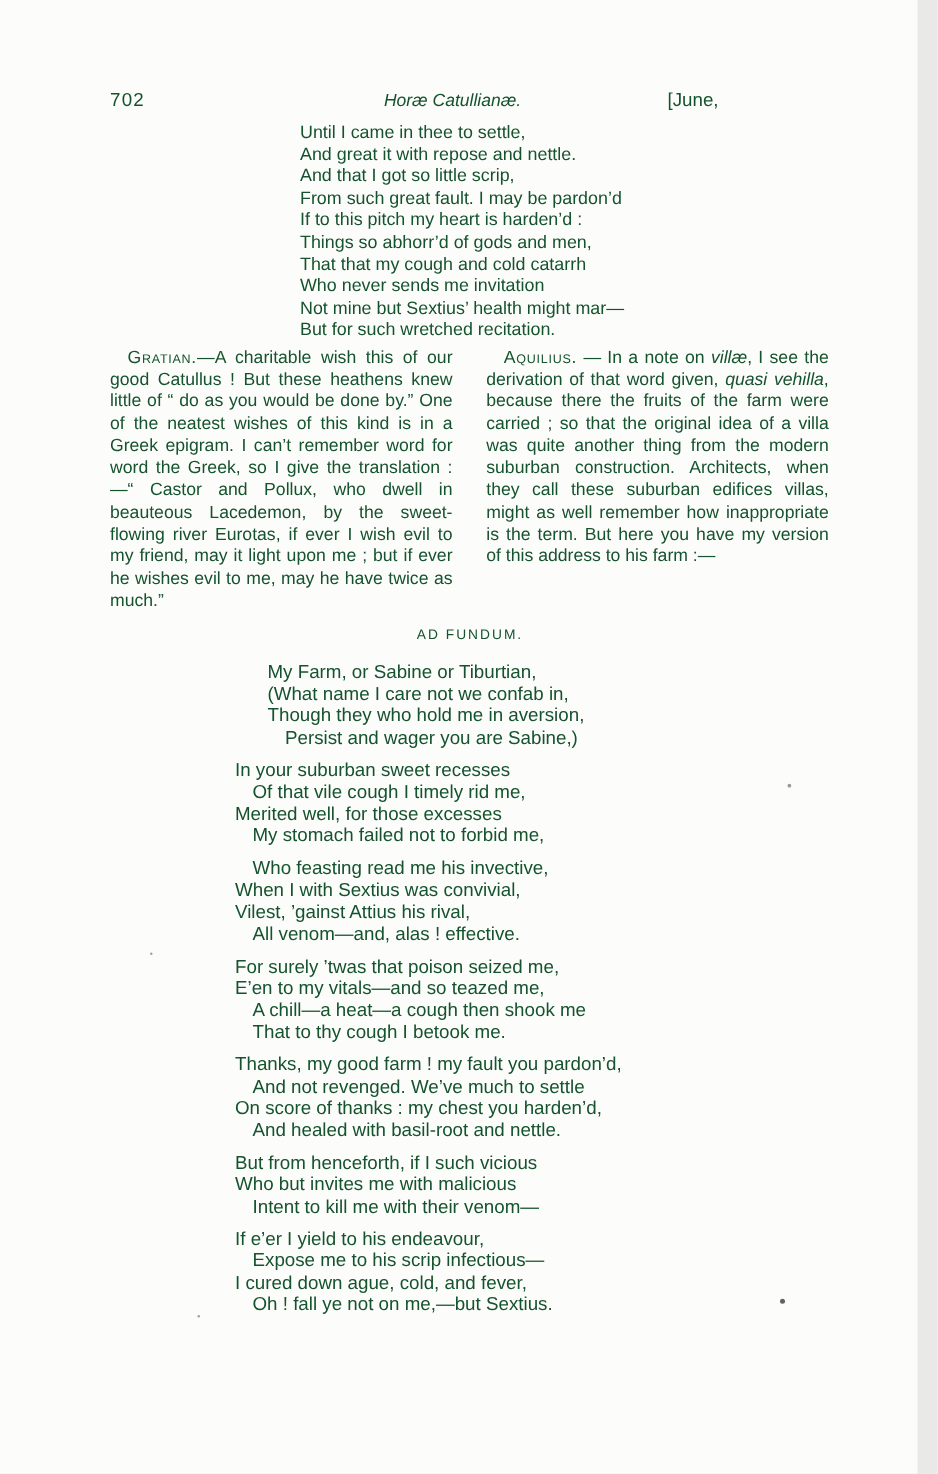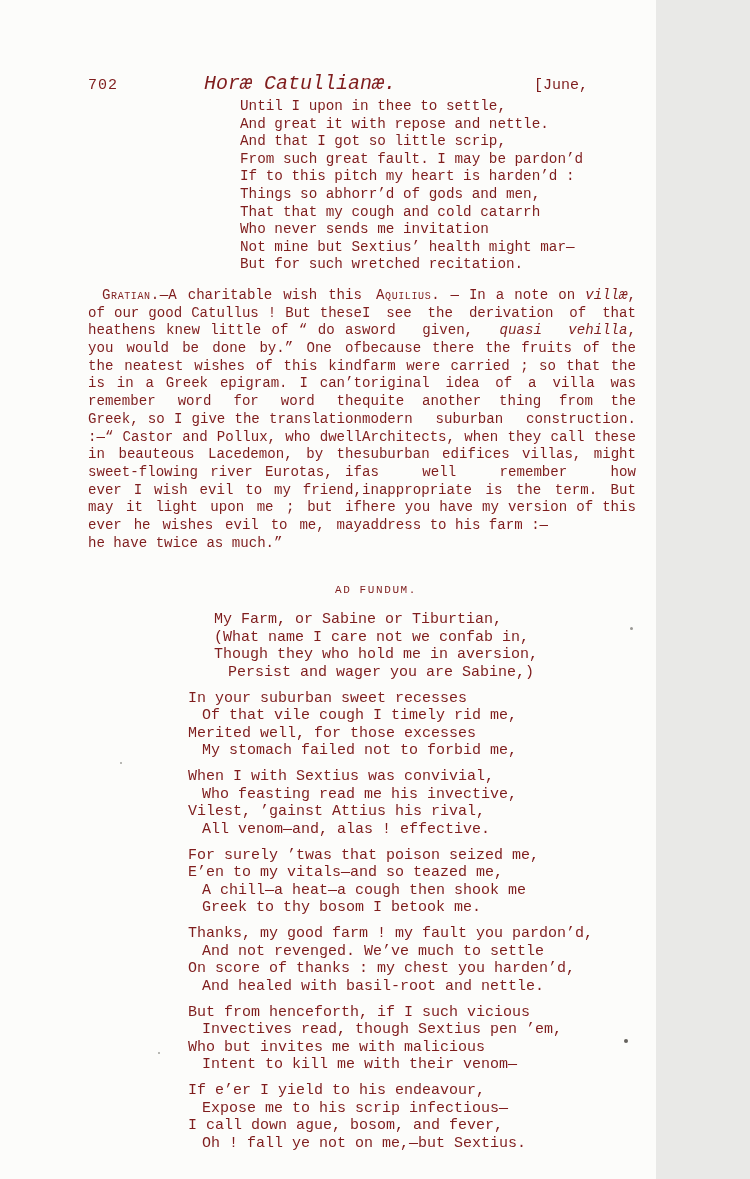--- a/index.html
+++ b/index.html
@@ -2,26 +2,26 @@
 <html><head>
 <meta charset="utf-8">
 <style>
   html, body {
     margin: 0;
     padding: 0;
     background: #e9e9e7;
   }
   .page {
     position: relative;
-    width: 656px;
+    width: 734px;
     height: 1179px;
     margin: 0;
     background: #fcfcfa;
-    color: #7f1d1d;
-    font-family: Liberation Mono, monospace;
+    color: #14532d;
+    font-family: Liberation Sans, sans-serif;
     overflow: hidden;
   }
   .content {
     position: absolute;
     left: 88px;
     top: 72px;
     width: 576px;
   }
   
   .header {
@@ -29,56 +29,58 @@
     align-items: baseline;
     font-size: 15px;
     height: 20px;
   }
   .page-num {
     width: 130px;
     letter-spacing: 1px;
   }
   .running-title {
     flex: 1;
+    text-align: center;
     font-style: italic;
-    font-size: 20px;
+    font-size: 14px;
     transform: translateX(-14px);
   }
   .issue-date {
     width: 130px;
   }
   
   .opening-poem {
     margin: 6px 0 0 152px;
     font-size: 14.3px;
     line-height: 17.6px;
   }
   
   .columns {
     display: flex;
-    margin-top: 13px;
+    gap: 27px;
+    margin-top: 3px;
   }
   .col {
     width: 274px;
     font-size: 14.1px;
     line-height: 17.7px;
     text-align: justify;
   }
   .col p {
     margin: 0;
     text-indent: 14px;
   }
   .speaker {
     font-variant: small-caps;
     letter-spacing: 0.6px;
   }
   .it { font-style: italic; }
   
   .poem-heading {
-    margin-top: 32px;
+    margin-top: 13px;
     text-align: center;
     font-size: 11px;
     letter-spacing: 1.6px;
   }
   .ad-fundum {
     margin: 15px 0 0 100px;
     font-size: 15px;
     line-height: 17.5px;
   }
   .stanza { margin-bottom: 8.5px; }
@@ -101,21 +103,21 @@
 <div class="page">
   <div class="content">
 
     <div class="header">
       <span class="page-num">702</span>
       <span class="running-title">Horæ Catullianæ.</span>
       <span class="issue-date">[June,</span>
     </div>
 
     <div class="opening-poem">
-        <div class="pline">Until I upon in thee to settle,</div>
+        <div class="pline">Until I came in thee to settle,</div>
         <div class="pline">And great it with repose and nettle.</div>
         <div class="pline">And that I got so little scrip,</div>
         <div class="pline">From such great fault.  I may be pardon’d</div>
         <div class="pline">If to this pitch my heart is harden’d :</div>
         <div class="pline">Things so abhorr’d of gods and men,</div>
         <div class="pline">That that my cough and cold catarrh</div>
         <div class="pline">Who never sends me invitation</div>
         <div class="pline">Not mine but Sextius’ health might mar—</div>
         <div class="pline">But for such wretched recitation.</div>
       </div>
@@ -138,47 +140,46 @@
           <div class="pline">Though they who hold me in aversion,</div>
           <div class="pline ind">Persist and wager you are Sabine,)</div>
         </div>
         <div class="stanza">
           <div class="pline">In your suburban sweet recesses</div>
           <div class="pline ind">Of that vile cough I timely rid me,</div>
           <div class="pline">Merited well, for those excesses</div>
           <div class="pline ind">My stomach failed not to forbid me,</div>
         </div>
         <div class="stanza">
+          <div class="pline ind">Who feasting read me his invective,</div>
           <div class="pline">When I with Sextius was convivial,</div>
-          <div class="pline ind">Who feasting read me his invective,</div>
           <div class="pline">Vilest, ’gainst Attius his rival,</div>
           <div class="pline ind">All venom—and, alas ! effective.</div>
         </div>
         <div class="stanza">
           <div class="pline">For surely ’twas that poison seized me,</div>
           <div class="pline">E’en to my vitals—and so teazed me,</div>
           <div class="pline ind">A chill—a heat—a cough then shook me</div>
-          <div class="pline ind">Greek to thy bosom I betook me.</div>
+          <div class="pline ind">That to thy cough I betook me.</div>
         </div>
         <div class="stanza">
           <div class="pline">Thanks, my good farm ! my fault you pardon’d,</div>
           <div class="pline ind">And not revenged.  We’ve much to settle</div>
           <div class="pline">On score of thanks : my chest you harden’d,</div>
           <div class="pline ind">And healed with basil-root and nettle.</div>
         </div>
         <div class="stanza">
           <div class="pline">But from henceforth, if I such vicious</div>
-          <div class="pline ind">Invectives read, though Sextius pen ’em,</div>
           <div class="pline">Who but invites me with malicious</div>
           <div class="pline ind">Intent to kill me with their venom—</div>
         </div>
         <div class="stanza">
           <div class="pline">If e’er I yield to his endeavour,</div>
           <div class="pline ind">Expose me to his scrip infectious—</div>
-          <div class="pline">I call down ague, bosom, and fever,</div>
+          <div class="pline">I cured down ague, cold, and fever,</div>
           <div class="pline ind">Oh ! fall ye not on me,—but Sextius.</div>
         </div>
       </div>
 
   </div>
 
   <div class="speck speck-1"></div>
   <div class="speck speck-2"></div>
   <div class="speck speck-3"></div>
   <div class="speck speck-4"></div>

